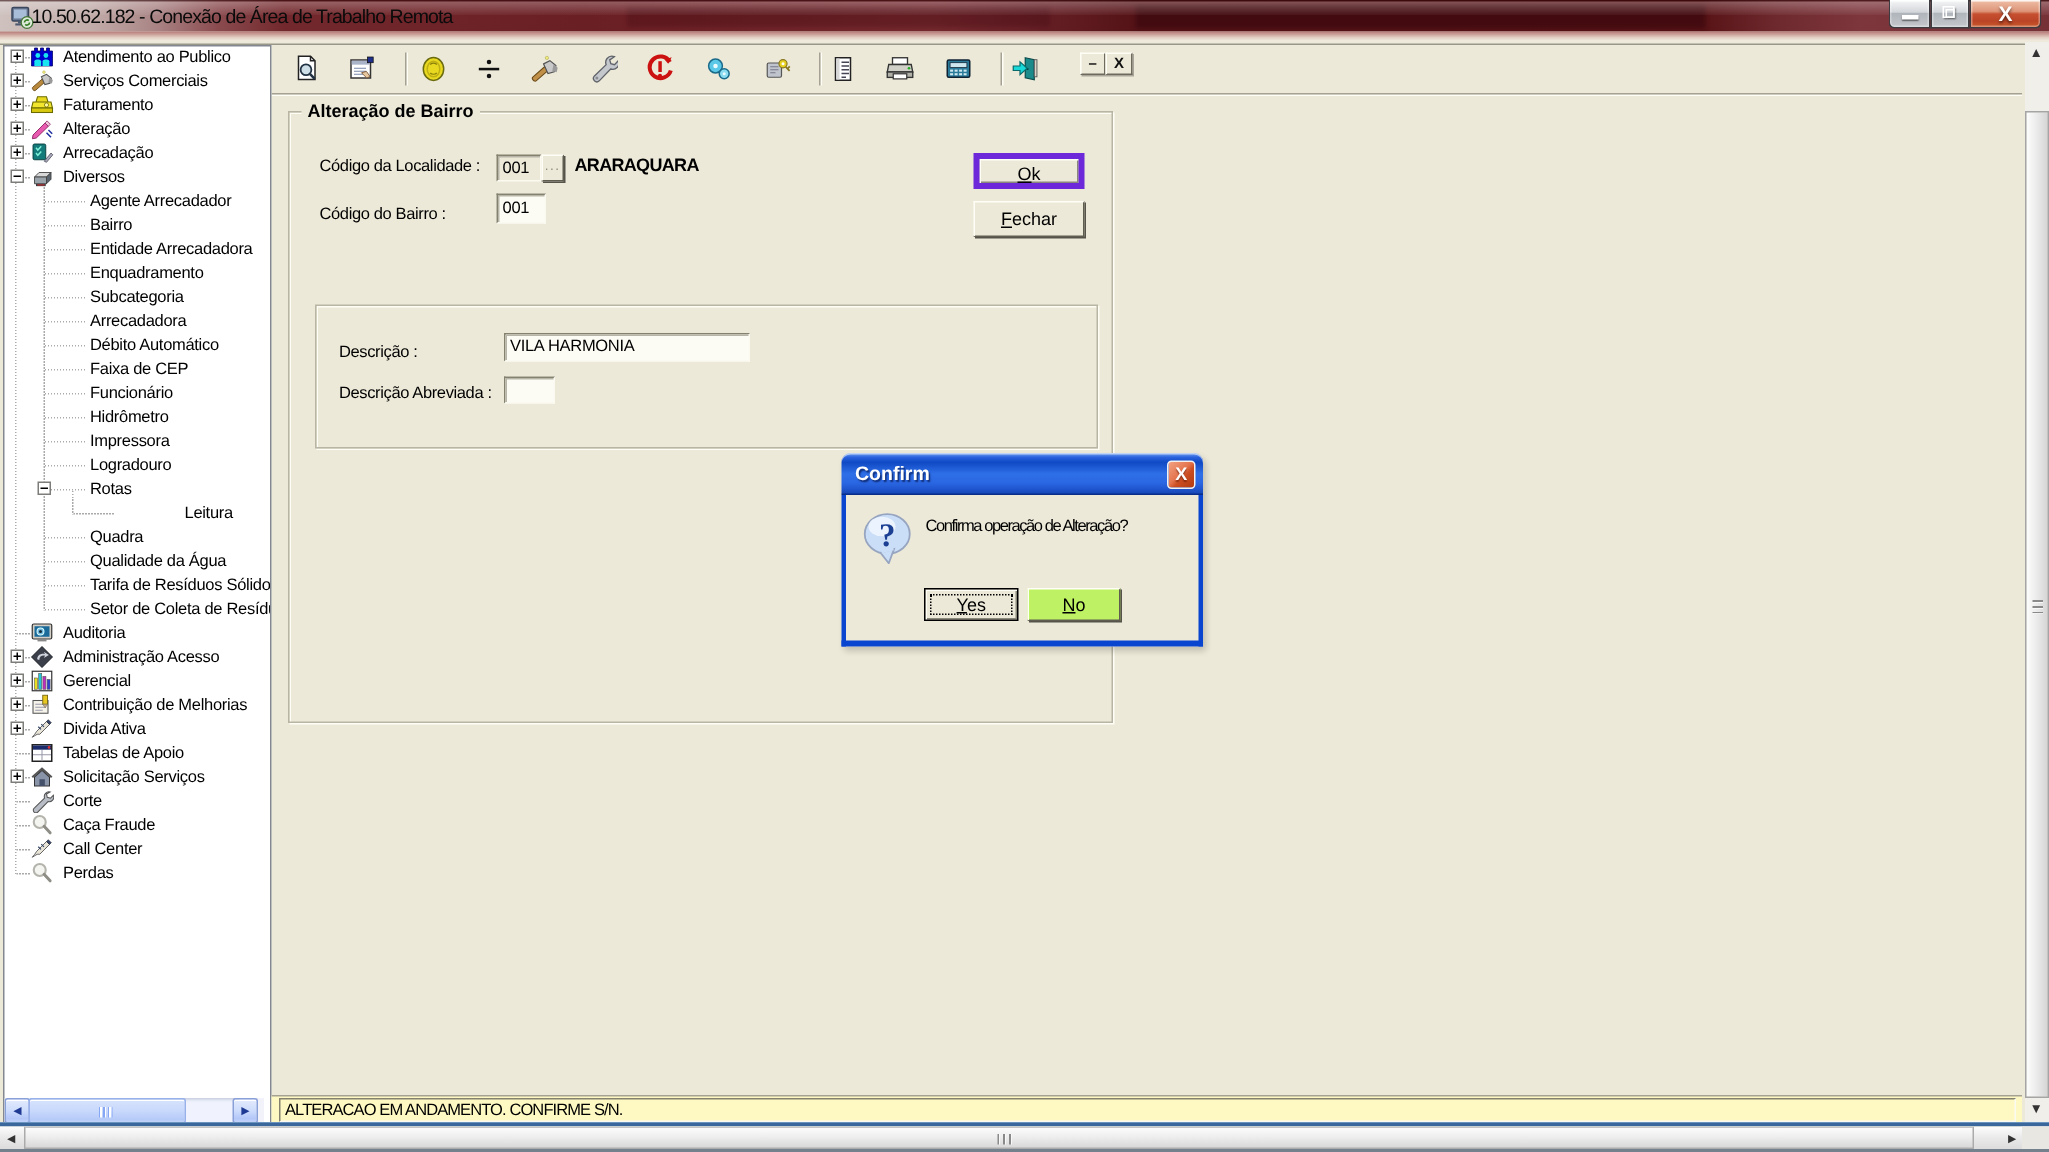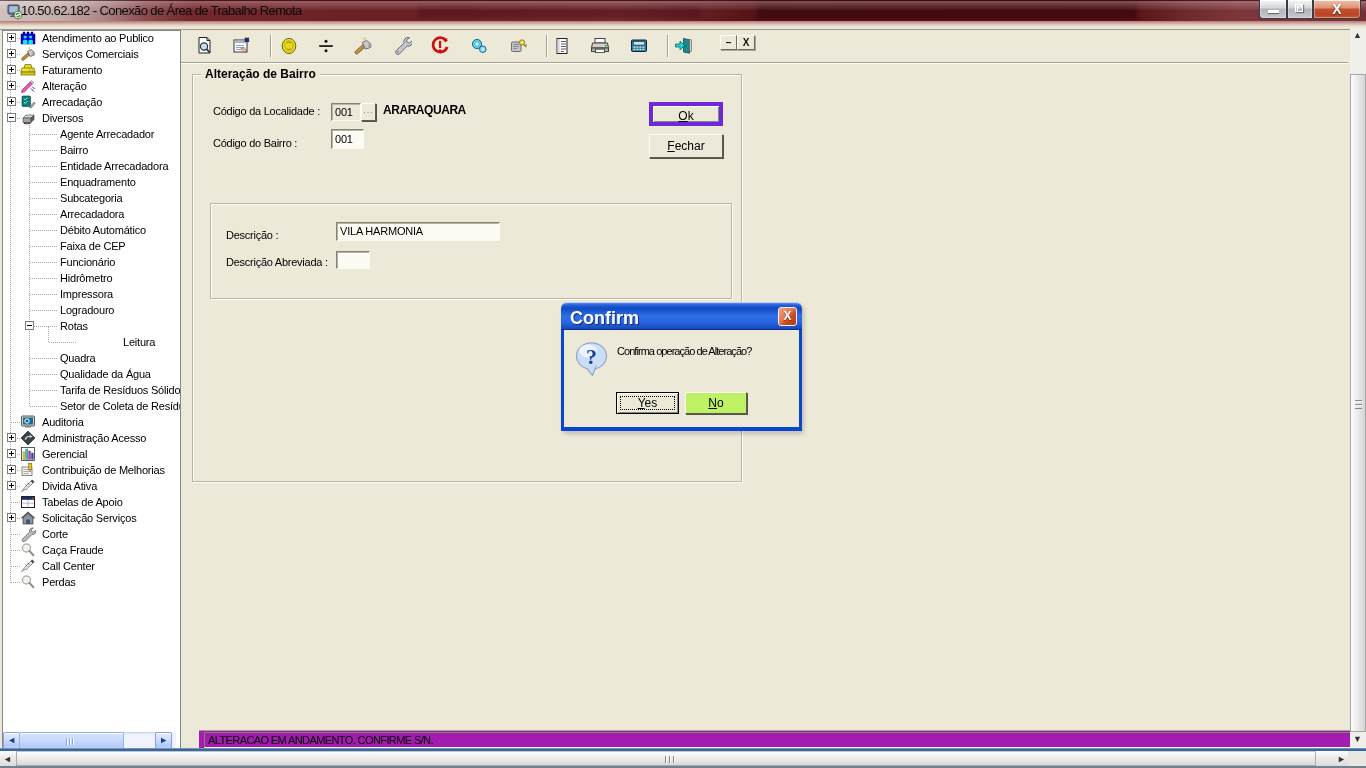--- a/index.html
+++ b/index.html
@@ -56,21 +56,21 @@
 .tbsep{position:absolute;top:5px;width:1px;height:22px;background:#a5a293;box-shadow:1px 0 0 #fffef6}
 .minibtn{position:absolute;top:5px;height:15px;background:#ece9d8;border:1px solid;border-color:#fffef6 #6e6b5e #6e6b5e #fffef6;box-shadow:1px 1px 0 #aaa79a;font-size:10px;font-weight:bold;color:#111;text-align:center;line-height:14px}
 
 .groupbox{position:absolute;border:1px solid #b9b5a4;box-shadow:inset 1px 1px 0 #fffef6,1px 1px 0 #fffef6}
 #gb-title{position:absolute;left:8px;top:-8px;background:#ece9d8;padding:0 4px;font-size:12px;font-weight:bold;color:#000}
 .lbl{position:absolute;font-size:11px;letter-spacing:-0.25px;color:#000;white-space:nowrap}
 .edit{position:absolute;border:1px solid;border-color:#84826f #fbfaf1 #fbfaf1 #84826f;box-shadow:inset 1px 1px 0 #b7b5a8;font-size:11px;letter-spacing:-0.2px;color:#000;padding:2px 0 0 3px;white-space:nowrap}
 .btn3d{position:absolute;background:#ece9d8;border:1px solid;border-color:#fffef6 #5f5d50 #5f5d50 #fffef6;box-shadow:1px 1px 0 #55534a;font-size:12px;color:#000;text-align:center}
 .btndef{position:absolute;background:#ece9d8;border:4px solid #6d28d9;box-shadow:inset 1px 1px 0 #fffef6,inset -1px -1px 0 #8a877b;font-size:12px;color:#000;text-align:center}
 
-#statusbar{position:absolute;left:199px;top:700px;width:1167px;height:24px;background:#a21caf;border-top:1px solid #a5a293}
+#statusbar{position:absolute;left:181px;top:700px;width:1167px;height:24px;background:#fef9c3;border-top:1px solid #a5a293}
 #statusfield{position:absolute;left:5px;top:1px;width:1158px;height:16px;border:1px solid;border-color:#84826f #fbfaf1 #fbfaf1 #84826f;font-size:11px;letter-spacing:-0.6px;line-height:15px;padding-left:3px;color:#000}
 
 #blueline{left:0;top:748px;width:1366px;height:3px;background:linear-gradient(180deg,#6a93bd 0 1px,#3a679c 1px 3px)}
 #hscroll{left:0;top:751px;width:1366px;height:15px;background:linear-gradient(180deg,#fdfdfd 0%,#ebebeb 45%,#dcdcdc 100%)}
 #hscroll .larr{position:absolute;left:3px;top:3px;font-size:9px;color:#333}
 #hscroll .rarr{position:absolute;left:1337px;top:3px;font-size:9px;color:#333}
 #hthumb{position:absolute;left:16px;top:0;width:1300px;height:15px;border:1px solid #ababab;border-top-color:#c6c6c6;background:linear-gradient(180deg,#fcfcfc 0%,#eeeeee 45%,#d8d8d8 100%)}
 #hthumb .grip{position:absolute;left:648px;top:4px;width:11px;height:7px;background-image:repeating-linear-gradient(90deg,#8a8a8a 0 1px,#f8f8f8 1px 2px,transparent 2px 4px)}
 #hcorner{position:absolute;left:1348px;top:0;width:18px;height:15px;background:#e9e7e2}
 #bottombar{left:0;top:766px;width:1366px;height:2px;background:#75808d}
@@ -78,21 +78,21 @@
 #vscroll{left:1350px;top:28px;width:16px;height:720px;background:#f1efe9}
 #vscroll .uarr{position:absolute;left:3px;top:2px;font-size:9px;color:#333}
 #vscroll .darr{position:absolute;left:3px;top:706px;font-size:9px;color:#333}
 #vthumb{position:absolute;left:0;top:46px;width:16px;height:658px;border:1px solid #a5a5a5;background:linear-gradient(90deg,#fdfdfd 0%,#ececec 45%,#d5d5d5 100%)}
 #vthumb .grip{position:absolute;left:4px;top:325px;width:7px;height:9px;background-image:repeating-linear-gradient(180deg,#8a8a8a 0 1px,#f8f8f8 1px 2px,transparent 2px 4px)}
 
 #dialog{left:561px;top:302px;width:241px;height:129px;z-index:30;border-radius:6px 6px 2px 2px;box-shadow:2px 3px 4px rgba(0,0,0,.18)}
 #dlg-title{position:absolute;left:0;top:0;width:241px;height:28px;border-radius:6px 6px 0 0;
  background:linear-gradient(180deg,#7ba7f0 0%,#2a63dd 10%,#1049c4 22%,#2e6fe7 50%,#2a66e2 72%,#1f55cd 86%,#1443ae 100%);
  box-shadow:inset 0 1px 0 rgba(255,255,255,.55),inset 0 -1px 0 rgba(6,40,130,.8)}
-#dlg-title span{position:absolute;left:9px;top:6px;color:#fff;font-size:18px;font-weight:bold;text-shadow:1px 1px 1px rgba(10,30,90,.8)}
+#dlg-title span{position:absolute;left:9px;top:6px;color:#fff;font-size:13px;font-weight:bold;text-shadow:1px 1px 1px rgba(10,30,90,.8)}
 #dlg-x{position:absolute;left:217px;top:5px;width:19px;height:19px;border-radius:3px;border:1px solid #f2f2f2;
  background:linear-gradient(135deg,#f3a183 0%,#e4764f 45%,#cc4e22 60%,#b03a10 100%);
  color:#fff;font-size:12px;font-weight:bold;text-align:center;line-height:17px;text-shadow:0 1px 1px rgba(90,20,0,.6)}
 #dlg-body{position:absolute;left:0;top:28px;width:241px;height:101px;background:#ece9d8;
  border-left:3px solid #0a45d0;border-right:3px solid #0a45d0;border-bottom:4px solid #0a45d0}
 #dlg-msg{position:absolute;left:53px;top:15px;font-size:11px;letter-spacing:-0.95px;color:#000}
 #dlg-yes{position:absolute;left:52px;top:62px;width:63px;height:22px;background:#ece9d8;border:1px solid #000;
  box-shadow:inset 1px 1px 0 #fffef6,inset -1px -1px 0 #8a877b;font-size:12px;text-align:center;line-height:20px}
 #dlg-yes:after{content:"";position:absolute;left:3px;top:3px;right:3px;bottom:3px;border:1px dotted #000}
 #dlg-no{position:absolute;left:121px;top:62px;width:62px;height:22px;background:#bef264;border:1px solid;

